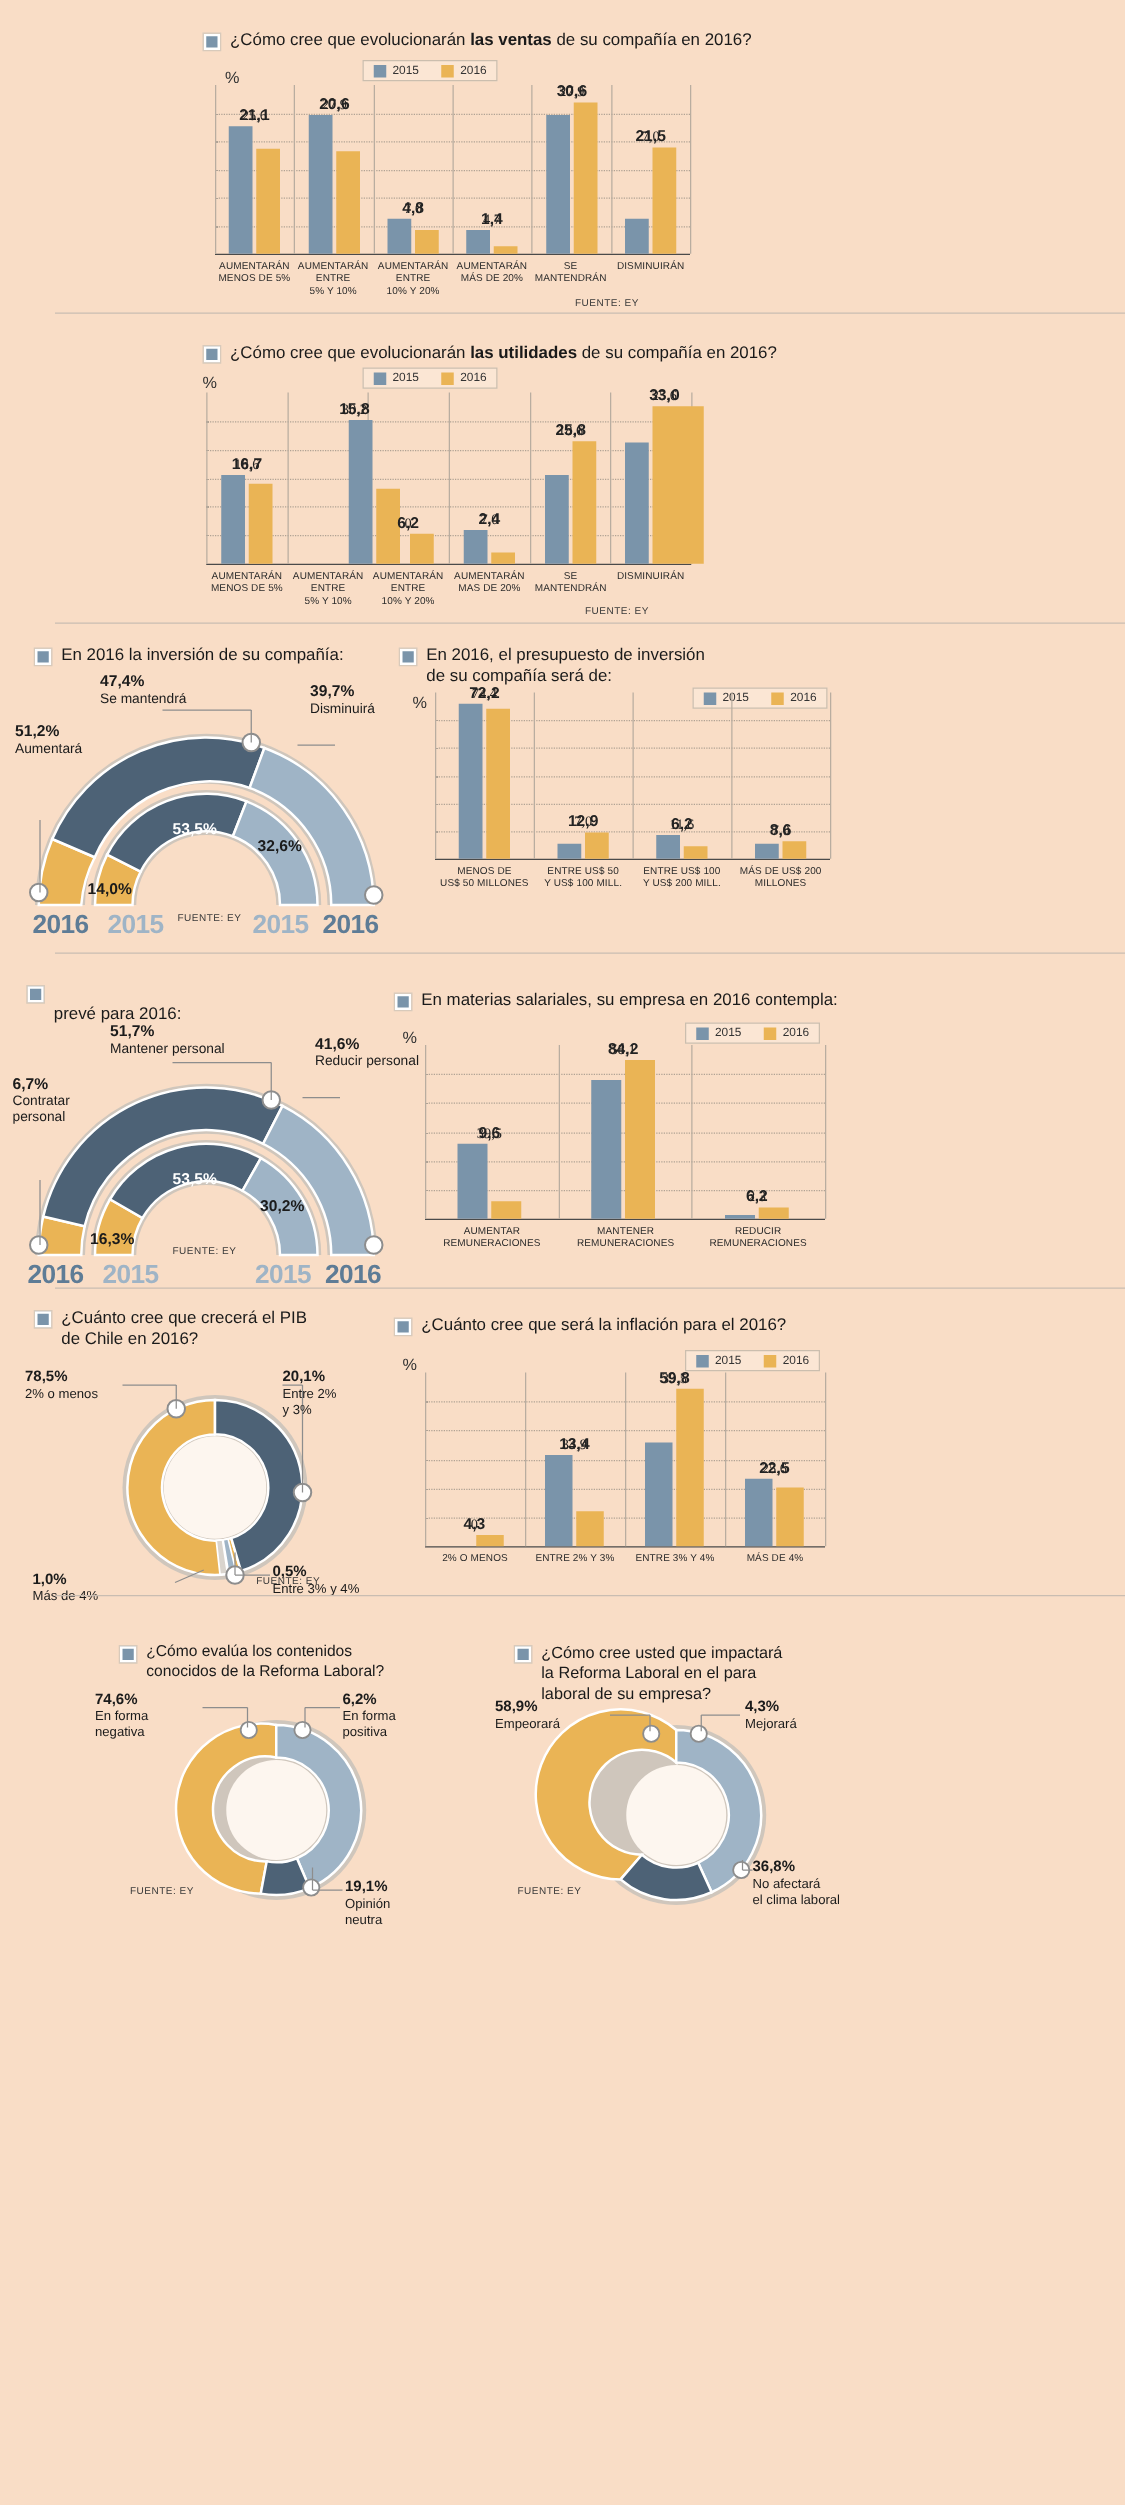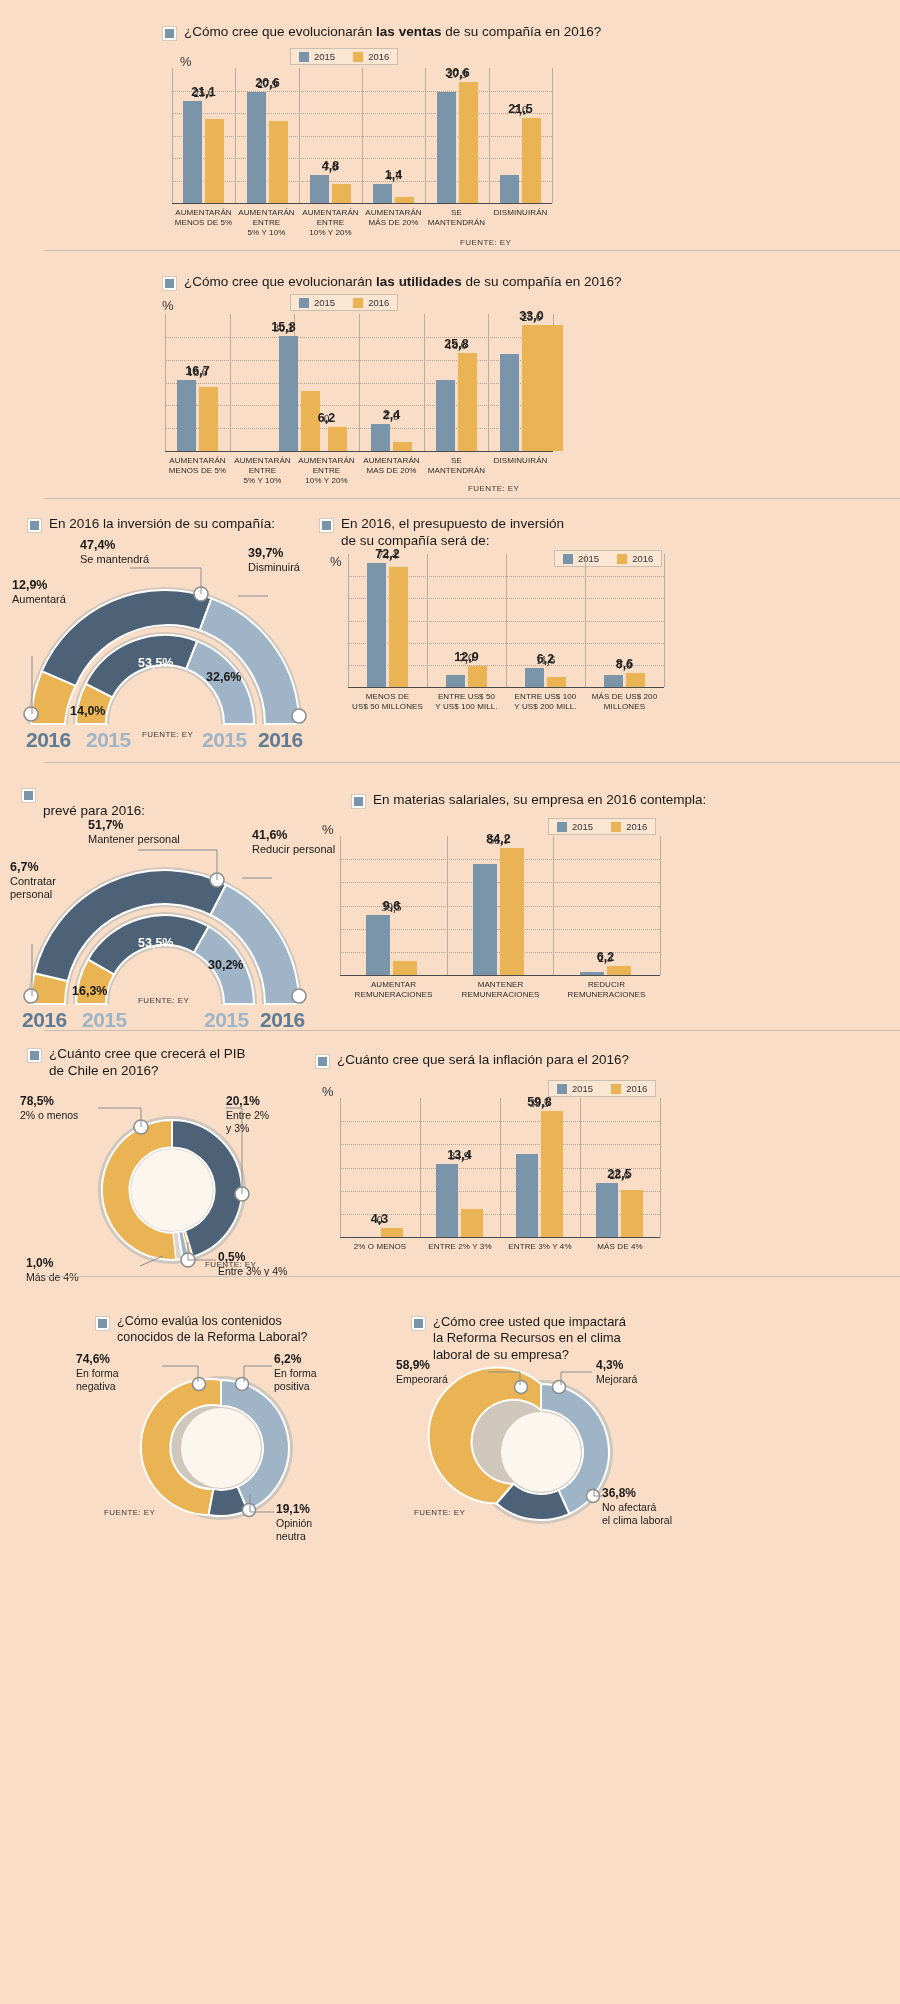--- a/index.html
+++ b/index.html
@@ -271,21 +271,21 @@
       <line x1="191" y1="48" x2="191" y2="22" stroke="#8d8d8d" stroke-width="1"></line>
       <line x1="120" y1="22" x2="191" y2="22" stroke="#8d8d8d" stroke-width="1"></line>
       <line x1="228" y1="50" x2="258" y2="50" stroke="#8d8d8d" stroke-width="1"></line>
       <line x1="22" y1="168" x2="22" y2="110" stroke="#8d8d8d" stroke-width="1"></line>
     </svg>
     <div class="cap" style="left:70px;top:-8px;">
       <b>47,4%</b><br>
       <span>Se mantendrá</span>
     </div>
     <div class="cap" style="left:2px;top:32px;">
-      <b>12,9%</b><br>
+      <b>51,2%</b><br>
       <span>Aumentará</span>
     </div>
     <div class="inarc" style="left:128px;top:110px;">53,5%</div>
     <div class="inarc dk" style="left:60px;top:158px;">14,0%</div>
     <div class="inarc dk" style="left:196px;top:124px;">32,6%</div>
     <div class="yearlab y-dark" style="left:16px;top:182px;">2016</div>
     <div class="yearlab y-light" style="left:76px;top:182px;">2015</div>
     <div class="yearlab y-light" style="left:192px;top:182px;">2015</div>
     <div class="yearlab y-dark" style="left:248px;top:182px;">2016</div>
   </div>
@@ -401,21 +401,21 @@
     <div class="yearlab y-light" style="left:72px;top:182px;">2015</div>
     <div class="yearlab y-light" style="left:194px;top:182px;">2015</div>
     <div class="yearlab y-dark" style="left:250px;top:182px;">2016</div>
   </div>
   <div class="cap" style="position:absolute;left:252px;top:58px;">
     <b>41,6%</b><br>
     <span>Reducir personal</span>
   </div>
   <div class="fuente" style="left:138px;top:226px;">FUENTE: EY</div>
 
-  <div class="q-head" style="position:absolute;left:316px;top:22px;margin-left:36px;">
+  <div class="q-head" style="position:absolute;left:316px;top:22px;">
     <span class="q-sq"></span>
     <span class="q-text">En materias salariales, su empresa en 2016 contempla:</span>
   </div>
   <div class="pct-sym" style="position:absolute;left:322px;top:52px;">%</div>
   <div class="legend" style="position:absolute;left:548px;top:48px;">
     <span class="it">
         <i class="sw sw-2015"></i>
         <span>2015</span>
       </span>
     <span class="it">
@@ -612,21 +612,21 @@
     </div>
     <div class="pielbl" style="left:200px;top:150px;">
       <b>19,1%</b><br>
       <span>Opinión<br>neutra</span>
     </div>
   </div>
   <div class="fuente" style="left:104px;top:208px;">FUENTE: EY</div>
 
   <div class="q-head" style="position:absolute;left:412px;top:14px;width:250px;">
     <span class="q-sq"></span>
-    <span class="q-text" style="font-size:13px;"><span>¿Cómo cree usted que impactará</span><br><span>la Reforma Recursos en el clima</span><br><span>laboral de su empresa?</span></span>
+    <span class="q-text" style="font-size:13px;"><span>¿Cómo cree usted que impactará</span><br><span>la Reforma Laboral en el para</span><br><span>laboral de su empresa?</span></span>
   </div>
   <div style="position:absolute;left:396px;top:62px;width:290px;height:176px;">
     <svg width="290" height="176" viewBox="0 0 290 176">
       <g transform="translate(145,90)">
         <circle r="72" fill="#cfc6bc"></circle>
         <path d="M 0 -68 A 68 68 0 1 0 -44.5 51.5 L -27.5 31.8 A 42 42 0 1 1 0 -42 Z" fill="#eab455" stroke="#fff" stroke-width="2"></path>
         <path d="M 0 -68 L 0 -42 A 42 42 0 0 1 17.5 38.2 L 28.3 61.8 A 68 68 0 0 0 0 -68 Z" fill="#9fb4c6" stroke="#fff" stroke-width="2"></path>
         <path d="M 28.3 61.8 A 68 68 0 0 1 -44.5 51.5 L -27.5 31.8 A 42 42 0 0 0 17.5 38.2 Z" fill="#4d6276" stroke="#fff" stroke-width="2"></path>
         <circle r="40" fill="#fdf6ef"></circle>
         <circle cx="-20" cy="-65" r="6.5" fill="#fff" stroke="#8d8d8d" stroke-width="1.5"></circle>

